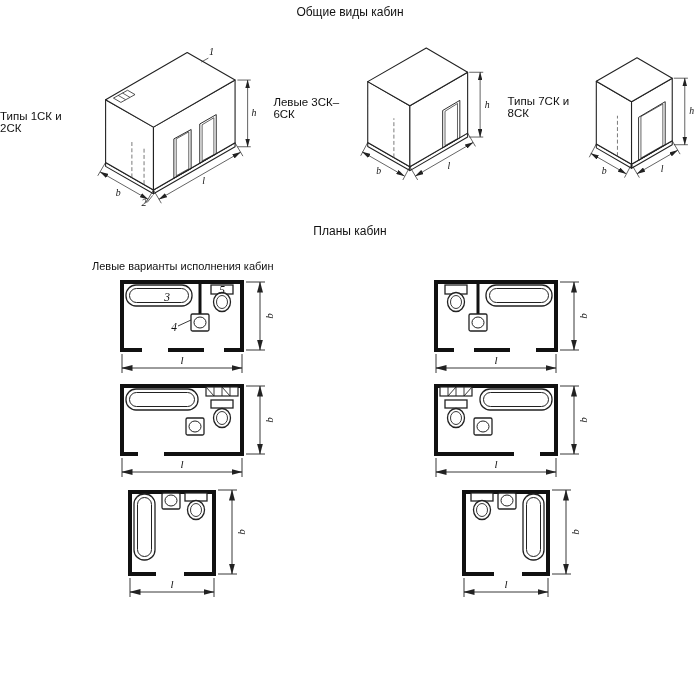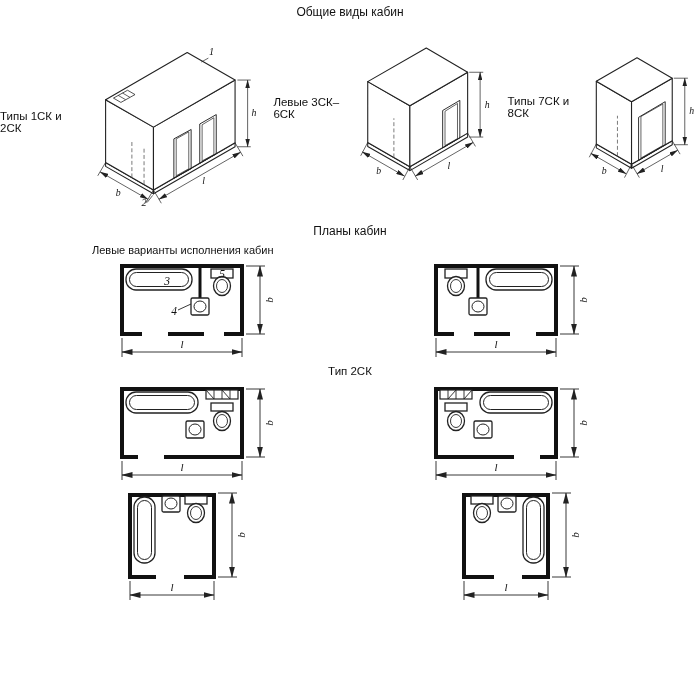--- a/index.html
+++ b/index.html
@@ -4,21 +4,21 @@
 <style>
   *{margin:0;padding:0;box-sizing:border-box}
   html,body{width:700px;height:700px;background:#fff}
   body{font-family:"Liberation Sans",sans-serif;color:#111;overflow:hidden}
   .page{width:700px;height:700px;padding-top:5px}
   .ttl{text-align:center;font-size:12px;line-height:15px}
   .views{display:flex;justify-content:center;align-items:flex-start;gap:14px;margin-top:4px}
   .vb{display:flex;flex-direction:row;align-items:center}
   .vlbl{font-size:11.5px;margin-bottom:5px}
   .plans-ttl{margin-top:0}
-  .hdrs{display:flex;justify-content:space-between;padding:0 92px;font-size:11px;margin-top:5px}
+  .hdrs{display:flex;justify-content:space-between;padding:0 92px;font-size:11px;margin-top:21px}
   .typ{text-align:center;font-size:11.5px;margin-top:5px;margin-bottom:2px}
   .prow{display:flex}
   .prow-ab{padding-left:112px;gap:142px}
   .prow-c{padding-left:118px;gap:200px}
   .svgdefs{position:absolute;width:0;height:0}
   
   .face{fill:#fff;stroke:#222;stroke-width:1.4;stroke-linejoin:round}
   .door{fill:none;stroke:#222;stroke-width:1.2;stroke-linejoin:round}
   .doori{fill:none;stroke:#222;stroke-width:0.9;stroke-linejoin:round}
   .thin{stroke:#222;stroke-width:0.9;fill:none}
@@ -249,21 +249,20 @@
         <text class="dimt" x="70" y="92">l</text>
       </g>
       <g>
         <path class="thin" d="M134,10 H153 M134,78 H153"></path>
         <path class="dimln" d="M148,10 V78" marker-start="url(#ar)" marker-end="url(#ar)"></path>
         <text class="dimt" transform="translate(161,44) rotate(-90)">b</text>
       </g>
     </svg>
   </div>
 
-  <div class="typ">Тип 2СК</div>
 
   <div class="prow prow-ab">
     <svg width="172" height="104" viewBox="0 0 172 104">
       <use href="#sym-plan2"></use>
       <g>
         <path class="thin" d="M10,82 V101 M130,82 V101"></path>
         <path class="dimln" d="M10,96 H130" marker-start="url(#ar)" marker-end="url(#ar)"></path>
         <text class="dimt" x="70" y="92">l</text>
       </g>
       <g>

